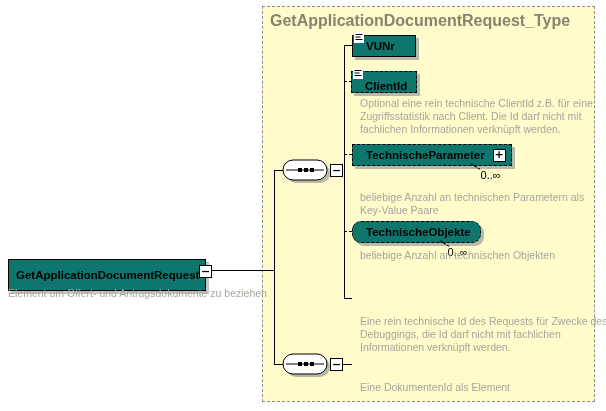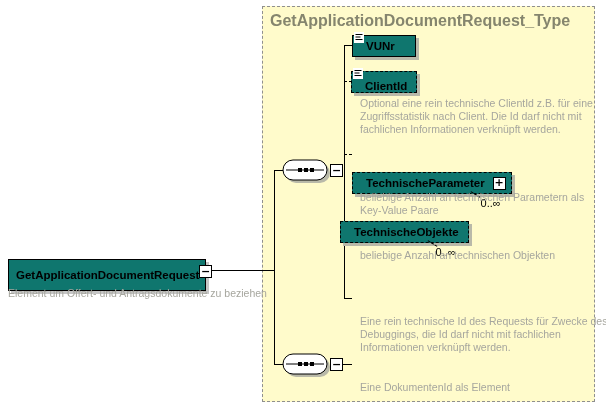--- a/index.html
+++ b/index.html
@@ -118,31 +118,31 @@
     <span class="lines-icon">
       <svg width="10" height="11" viewBox="0 0 10 11">
           <rect x="0" y="0" width="10" height="11" fill="#ffffff"></rect>
           <path d="M1.5 2.5h7M1.5 5h5M1.5 7.5h7" stroke="#000000" stroke-width="1"></path>
         </svg>
     </span>
     <span>ClientId</span>
   </div>
   <div class="ann" style="left:360px; top:97px; width:250px;">Optional eine rein technische ClientId z.B. für eine Zugriffsstatistik nach Client. Die Id darf nicht mit fachlichen Informationen verknüpft werden.</div>
 
-  <div class="el optional" style="left:352px; top:144px;margin-top:28px;">
+  <div class="el optional" style="left:352px; top:144px;">
     <span>TechnischeParameter</span>
     <span class="xbox inflow">
       <span>+</span>
     </span>
     <span class="tail"></span>
     <span class="occ" style="right:10px;">0..∞</span>
   </div>
   <div class="ann" style="left:360px; top:191px; width:232px;">beliebige Anzahl an technischen Parametern als Key-Value Paare</div>
 
-  <div class="el optional" style="left:340px; top:221px;">
+  <div class="el optional" style="left:352px; top:221px;border-radius:9px;">
     <span>TechnischeObjekte</span>
     <span class="tail"></span>
     <span class="occ">0..∞</span>
   </div>
   <div class="ann" style="left:360px; top:249px; width:260px;">beliebige Anzahl an technischen Objekten</div>
 
   <div class="ann" style="left:360px; top:315px; width:255px;">Eine rein technische Id des Requests für Zwecke des Debuggings, die Id darf nicht mit fachlichen Informationen verknüpft werden.</div>
 
   <div class="ann" style="left:360px; top:381px; width:220px;">Eine DokumentenId als Element</div>
 

